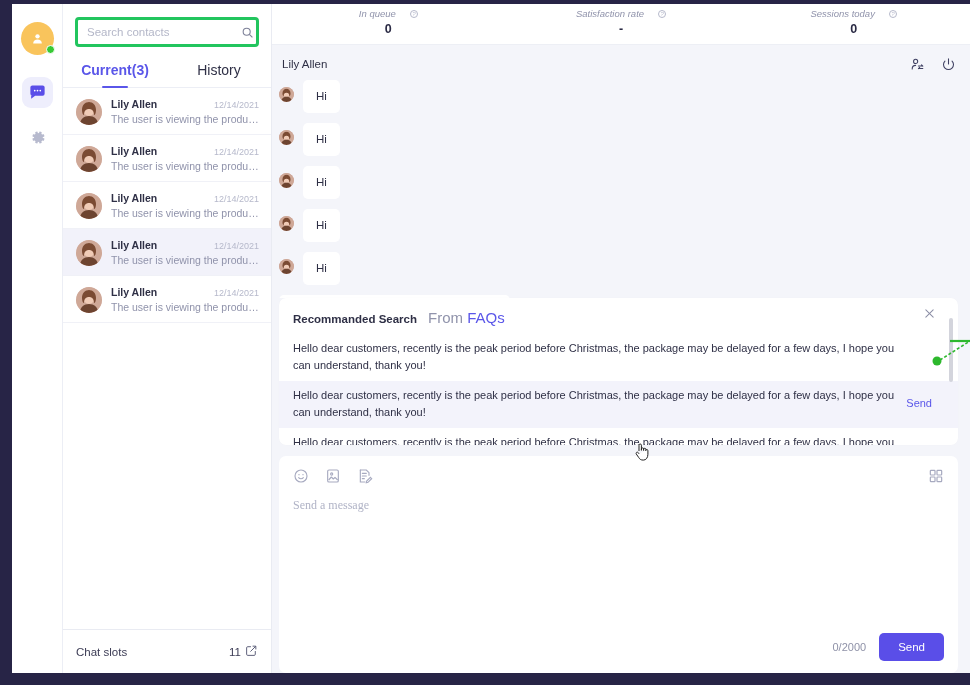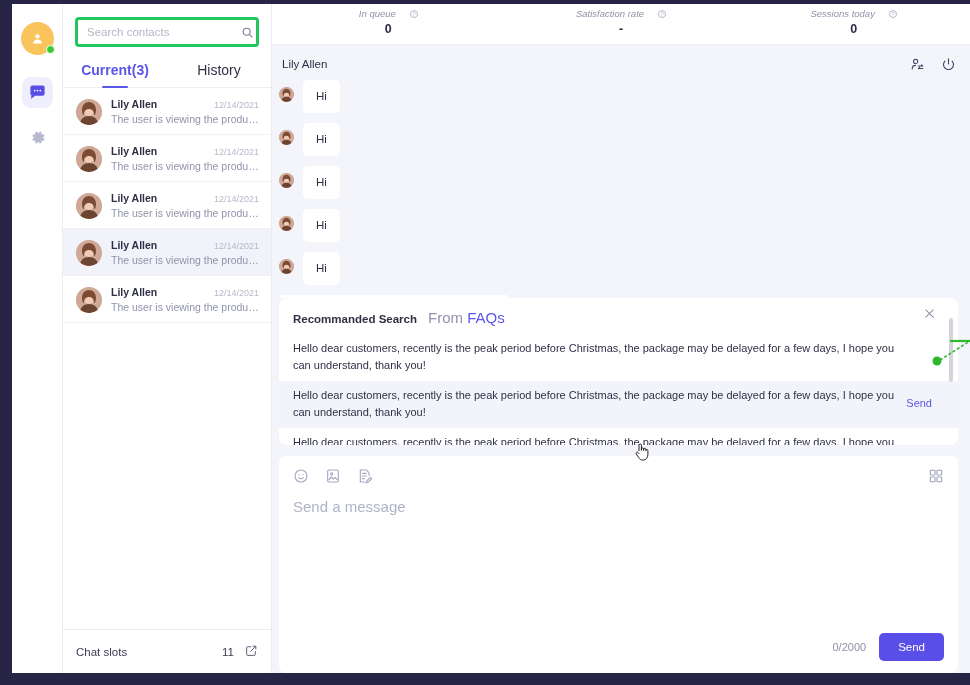--- a/index.html
+++ b/index.html
@@ -107,21 +107,21 @@
     white-space: nowrap; overflow: hidden; text-overflow: ellipsis;
   }
 
   .chat-slots {
     border-top: 1px solid #e9ebf2;
     height: 44px; display: flex; align-items: center;
     padding: 0 13px; font-size: 11.5px; color: #3c3c55;
     background: #fff;
   }
   .chat-slots .label { flex: 1; }
-  .chat-slots .count { margin-right: 11px; color: #3c3c55; }
+  .chat-slots .count { margin-right: 4px; color: #3c3c55; }
 
   
   .main { flex: 1; display: flex; flex-direction: column; min-width: 0; background: #f4f5fa; }
 
   .stats {
     height: 41px; background: #ffffff; display: flex;
     border-bottom: 1px solid #edeff5;
   }
   .stat { flex: 1; text-align: center; padding-top: 4px; }
   .stat-label {
@@ -198,21 +198,21 @@
     flex: 1; display: flex; flex-direction: column;
     position: relative; min-height: 0;
   }
   .comp-tools {
     display: flex; align-items: center; padding: 12px 14px 0 14px; gap: 16px;
     color: #a7aac0;
   }
   .comp-tools .spacer { flex: 1; }
   .comp-tools span { cursor: pointer; display: flex; }
   .comp-placeholder {
-    padding: 14px 14px 0 14px; font-size: 15px; color: #b0b3c6;
+    padding: 14px 14px 0 14px; font-size: 12px; color: #b0b3c6; font-family: Liberation Serif, serif;
   }
   .comp-foot {
     position: absolute; right: 14px; bottom: 12px;
     display: flex; align-items: center; gap: 13px; margin-top: 12px;
   }
   .counter { font-size: 11px; color: #8f92a8; }
   .send-btn {
     background: #5a4ee8; color: #fff; border: none;
     font-size: 11.5px; font-family: "Liberation Sans", sans-serif;
     padding: 8px 19px; border-radius: 5px; cursor: pointer;

